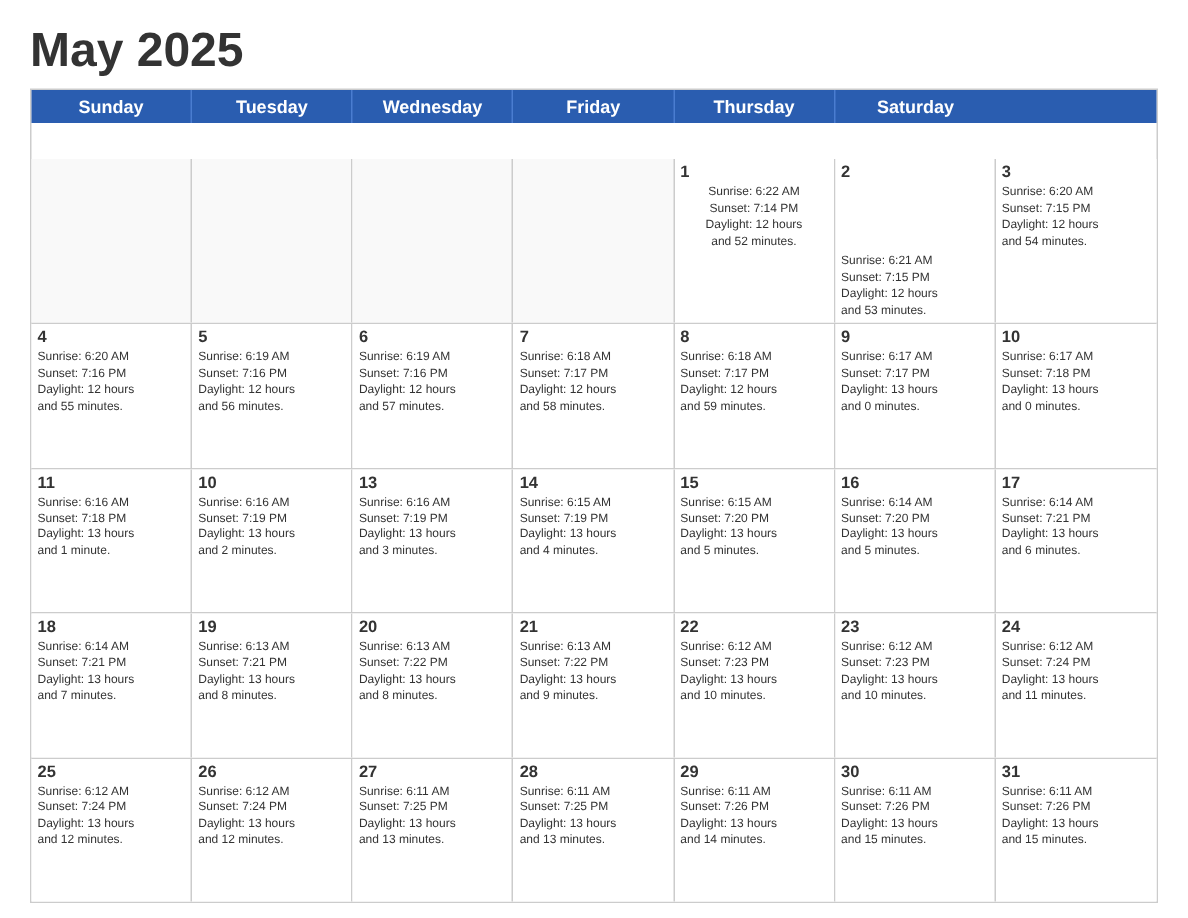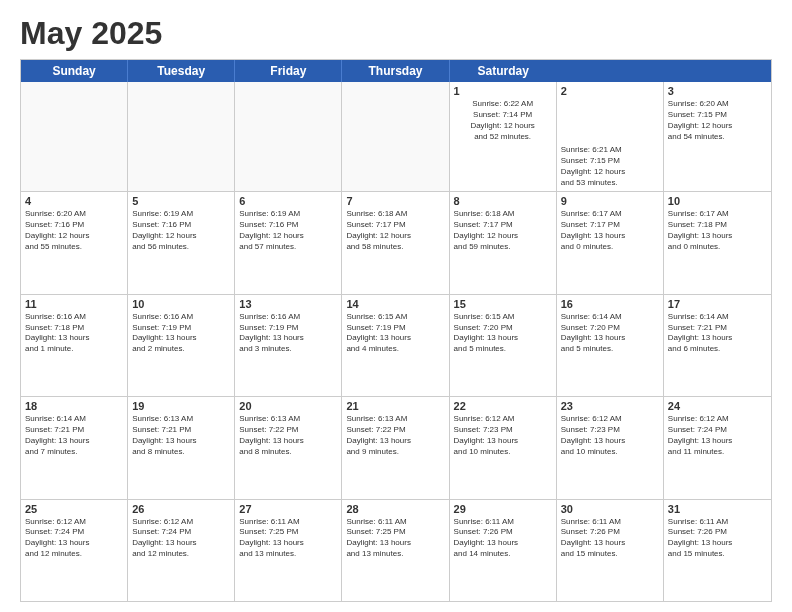--- a/index.html
+++ b/index.html
@@ -58,20 +58,21 @@
     }
     .location-title {
       font-size: 15px;
       color: #555;
     }
     .calendar {
       flex: 1;
       display: flex;
       flex-direction: column;
       border: 1px solid #ccc;
+      gap: 24px;
     }
     .cal-header-row {
       display: grid;
       grid-template-columns: repeat(7, 1fr);
       background: #2a5db0;
     }
     .cal-header-cell {
       color: #fff;
       font-size: 12px;
       font-weight: bold;
@@ -130,20 +131,21 @@
   <div class="header">
     <div class="title-block">
       <div class="month-title">May 2025</div>
     </div>
   </div>
 
   <div class="calendar">
     <div class="cal-header-row">
     <div class="cal-header-cell">Sunday</div>
         <div class="cal-header-cell">Tuesday</div>
+        <div class="cal-header-cell">Wednesday</div>
         <div class="cal-header-cell">Friday</div>
         <div class="cal-header-cell">Thursday</div>
         <div class="cal-header-cell">Saturday</div>
       </div>
     <div class="cal-body">
     <div class="cal-row">
           <div class="cal-cell empty"></div>
           <div class="cal-cell empty"></div>
           <div class="cal-cell empty"></div>
           <div class="cal-cell empty"></div>

